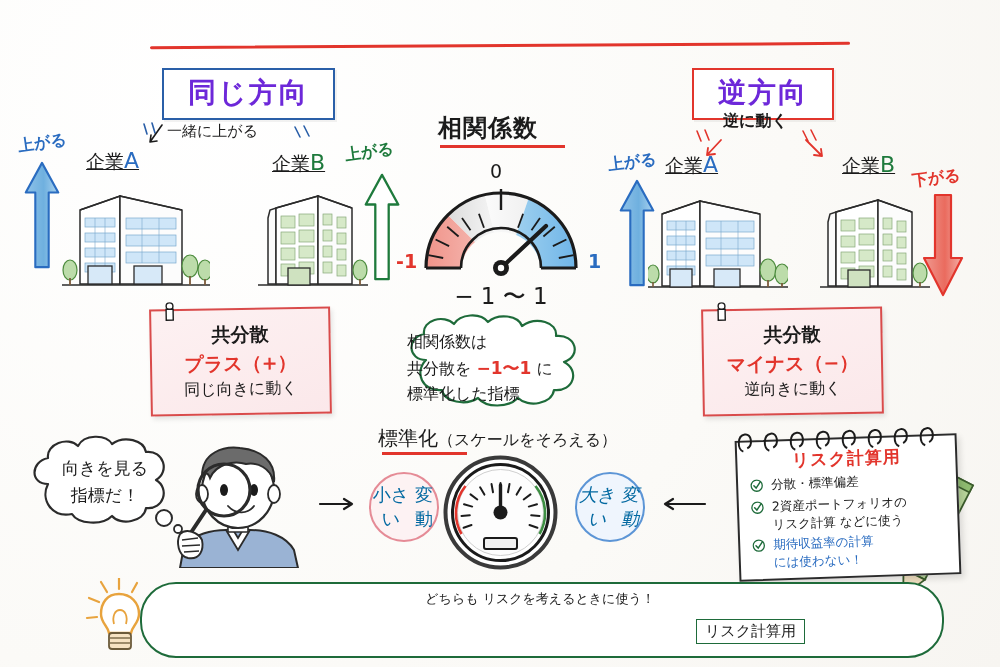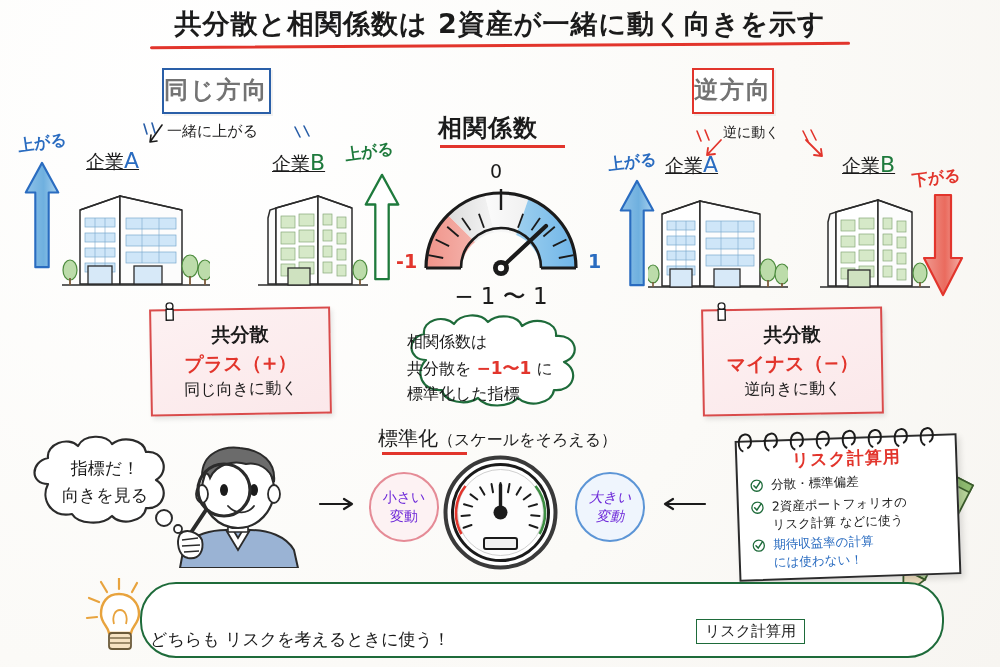--- a/index.html
+++ b/index.html
@@ -23,21 +23,21 @@
     font-size:27px;color:#1b1b1b;letter-spacing:1px;font-weight:600;
   }
   #title-underline{
     left:150px;top:44px;width:700px;height:3px;
     background:#e2352c;border-radius:2px;
     transform:rotate(-0.35deg);
   }
 
   
   .sec-box{
-    padding:4px 0 6px;font-size:24px;font-weight:600;color:#737373;
+    padding:4px 24px 6px;font-size:28px;font-weight:600;color:#6d28d9;
     border:2.5px solid #2a5fa8;background:#ffffff;letter-spacing:2px;
     box-shadow:2px 2px 0 rgba(0,0,0,0.05);
   }
   .sec-box.red{border-color:#e2352c;}
 
   
   .hand{font-size:16px;color:#1b1b1b;white-space:nowrap;}
   .hand.blue{color:#2a6cc0;}
   .hand.green{color:#1e7a3c;}
   .hand.red{color:#e2352c;}
@@ -78,22 +78,22 @@
     font-size:17px;line-height:1.6;color:#1b1b1b;
   }
 
   
   #std-head{left:378px;top:425px;font-size:20px;color:#1b1b1b;white-space:nowrap;}
   #std-head .sub{font-size:16px;}
   #std-underline{left:382px;top:452px;width:85px;height:2.5px;background:#e2352c;}
 
   .circ-label{
     width:66px;height:66px;border-radius:50%;
-    display:flex;flex-direction:column;align-items:center;justify-content:center;
-    font-size:14px;line-height:1.35;color:#6d28d9;text-align:center;
+    display:flex;flex-direction:row;align-items:center;justify-content:center;
+    font-size:18px;line-height:1.35;color:#0369a1;text-align:center;
   }
   .circ-label.pink{border:2.5px solid #e58b96;background:#fdf2f3;}
   .circ-label.blue{border:2.5px solid #5c95d6;background:#eff5fd;}
 
   
   #notepad{
     left:737px;top:437px;width:218px;height:137px;
     background:#ffffff;border:2px solid #2b2b2b;
     box-shadow:3px 4px 6px rgba(0,0,0,0.12);
     transform:rotate(-2deg);
@@ -111,35 +111,34 @@
   #banner{
     left:140px;top:582px;width:800px;height:72px;
     border:2.5px solid #1e6b3a;border-radius:36px;background:#ffffff;
   }
   #banner-l1{
     position:absolute;left:150px;top:592px;width:780px;text-align:center;
     font-size:17px;color:#1b1b1b;white-space:nowrap;
   }
   #banner-l1 .hl{color:#e2352c;font-weight:600;}
   #banner-l2{
-    position:absolute;left:150px;top:628px;width:780px;text-align:left;
-    font-size:17px;color:#1b1b1b;white-space:nowrap;
+    position:absolute;left:150px;top:590px;width:780px;text-align:center;
+    font-size:13px;color:#1b1b1b;white-space:nowrap;
   }
   #banner-tag{
     position:absolute;left:696px;top:619px;
     border:1.8px solid #1e6b3a;padding:2px 8px;font-size:15px;color:#1b1b1b;
     background:#fff;
   }
 </style>
 </head>
 <body>
 
 <div id="stage">
 
-  <div class="abs nosel" id="title">共分散と相関係数は 2資産が一緒に動く向きを示す</div>
   <div class="abs" id="title-underline"></div>
 
   <div class="abs nosel sec-box" style="left:162px;top:68px;">同じ方向</div>
 
   <div class="abs nosel sec-box red" style="left:692px;top:68px;">逆方向</div>
 
   <div class="abs nosel hand" style="left:167px;top:122px;font-size:15px;">一緒に上がる</div>
   <svg class="abs" style="left:140px;top:120px;" width="30" height="34">
     <path d="M4 4 L7 14 M12 3 L15 13" stroke="#2a5fa8" stroke-width="1.6" fill="none" stroke-linecap="round"></path>
     <path d="M22 5 L10 22 M10 22 L17 21 M10 22 L11 15" stroke="#1b1b1b" stroke-width="1.6" fill="none" stroke-linecap="round"></path>
@@ -297,21 +296,21 @@
 
     <line x1="81" y1="82" x2="126" y2="40" stroke="#1b1b1b" stroke-width="4.2" stroke-linecap="round"></line>
     <circle cx="81" cy="82" r="8" fill="#1b1b1b"></circle>
     <circle cx="81" cy="82" r="3.2" fill="#ffffff"></circle>
   </svg>
 
   <div class="abs nosel" style="left:396px;top:250px;font-size:19px;color:#e2352c;font-weight:600;">-1</div>
   <div class="abs nosel" style="left:588px;top:250px;font-size:19px;color:#2a6cc0;font-weight:600;">1</div>
   <div class="abs nosel" style="left:420px;top:281px;width:162px;text-align:center;font-size:23px;color:#1b1b1b;">− 1 〜 1</div>
 
-  <div class="abs nosel hand" style="left:723px;top:124px;font-size:14px;">逆に動く</div>
+  <div class="abs nosel hand" style="left:723px;top:111px;font-size:16px;font-weight:bold;">逆に動く</div>
   <svg class="abs" style="left:694px;top:128px;" width="32" height="36">
     <path d="M3 3 L7 13 M11 2 L15 12" stroke="#e2352c" stroke-width="1.6" fill="none" stroke-linecap="round"></path>
     <path d="M27 12 L13 27 M13 27 L21 26 M13 27 L14 20" stroke="#e2352c" stroke-width="1.8" fill="none" stroke-linecap="round"></path>
   </svg>
   <svg class="abs" style="left:798px;top:128px;" width="36" height="38">
     <path d="M5 3 L10 13 M13 2 L18 12" stroke="#e2352c" stroke-width="1.6" fill="none" stroke-linecap="round"></path>
     <path d="M8 12 L24 28 M24 28 L16 27 M24 28 L23 21" stroke="#e2352c" stroke-width="1.8" fill="none" stroke-linecap="round"></path>
   </svg>
 
   <div class="abs nosel hand blue b" style="left:608px;top:152px;transform:rotate(-7deg);">上がる</div>
@@ -454,22 +453,22 @@
              C106 3 126 8 128 20
              C146 18 152 40 138 48
              C152 56 146 78 128 76
              C126 90 102 94 94 84
              C84 94 60 92 54 82
              C34 86 22 68 30 52 Z" fill="#ffffff" stroke="#2b2b2b" stroke-width="2.2" stroke-linejoin="round"></path>
     <circle cx="146" cy="86" r="8" fill="#ffffff" stroke="#2b2b2b" stroke-width="2"></circle>
     <circle cx="160" cy="97" r="4" fill="#ffffff" stroke="#2b2b2b" stroke-width="1.8"></circle>
   </svg>
   <div class="abs nosel" id="think-text">
+    <div>向きを見る</div>
     <div>指標だ！</div>
-    <div>向きを見る</div>
   </div>
 
   <svg class="abs" style="left:150px;top:438px;" width="170" height="130" viewBox="0 0 170 130">
 
     <path d="M30 130 L34 108 C44 96 62 92 76 92 L100 92 C118 92 136 98 144 112 L148 130 Z" fill="#9ab3d4" stroke="#2b2b2b" stroke-width="2"></path>
 
     <path d="M76 92 L88 112 L100 92 L94 90 L88 100 L82 90 Z" fill="#ffffff" stroke="#2b2b2b" stroke-width="1.8"></path>
 
     <path d="M78 80 L78 94 L98 94 L98 80 Z" fill="#ffffff" stroke="#2b2b2b" stroke-width="1.6"></path>
 

